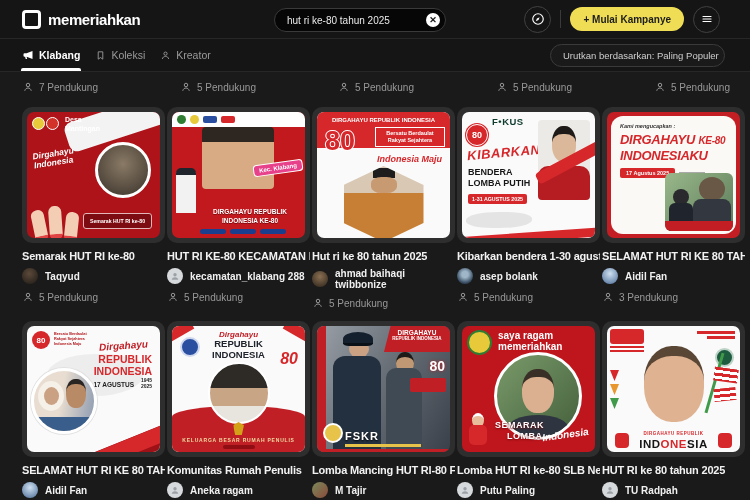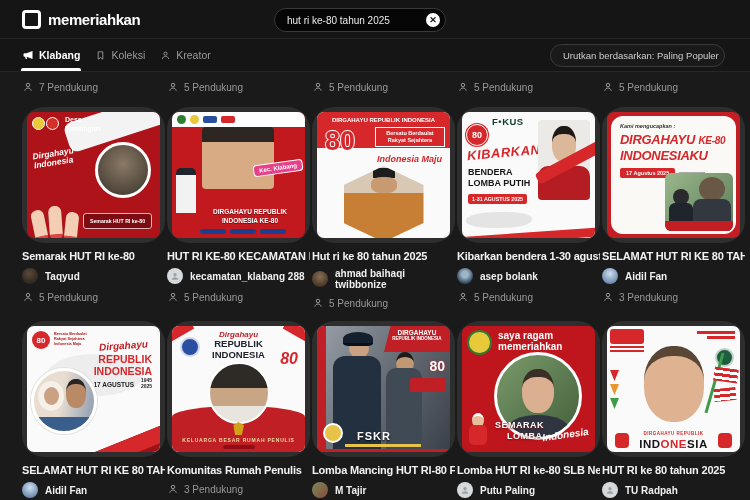--- a/index.html
+++ b/index.html
@@ -18,24 +18,24 @@
   .start-btn{height:24px;padding:0 13px;background:#EFDE55;border-radius:13px;color:#1c1c1c;font-size:10px;font-weight:bold;display:flex;align-items:center;white-space:nowrap;}
   
   .tabbar{height:32px;background:#151515;border-bottom:1px solid #272727;display:flex;align-items:center;position:relative;}
   .tab{display:flex;align-items:center;gap:5px;font-size:10.5px;color:#9a9a9a;height:32px;position:relative;margin-right:15px;cursor:pointer;}
   .tab:first-child{margin-left:22px;}
   .tab.active{color:#fff;font-weight:bold;}
   .tab.active::after{content:"";position:absolute;left:-1px;right:-1px;bottom:0;height:3px;background:#fff;border-radius:2px 2px 0 0;}
   .sortbox{position:absolute;right:25px;top:5px;width:152px;height:21px;border:1px solid #3a3a3a;border-radius:12px;display:flex;align-items:center;justify-content:space-between;color:#cfcfcf;font-size:9.5px;padding:0 9px 0 12px;background:#1a1a1a;cursor:pointer;white-space:nowrap;}
   
   .supp{display:flex;align-items:center;gap:5px;color:#989898;font-size:10px;}
-  .partial{display:grid;grid-template-columns:repeat(5,143px);gap:2px;margin:9px 0 0 22px;}
+  .partial{display:grid;grid-template-columns:repeat(5,143px);gap:15px;margin:9px 0 0 22px;}
   .grid{display:grid;grid-template-columns:repeat(5,143px);gap:12px 2px;margin:14px 0 0 22px;}
   .card{width:143px;}
-  .thumb{width:143px;height:136px;background:#2e2e2e;border-radius:22px;padding:5px;box-sizing:border-box;cursor:pointer;}
+  .thumb{width:143px;height:136px;background:#2e2e2e;border-radius:10px;padding:5px;box-sizing:border-box;cursor:pointer;}
   .art{width:100%;height:100%;border-radius:7px;position:relative;overflow:hidden;}
   .title{margin-top:7px;font-size:11px;font-weight:bold;color:#f2f2f2;white-space:nowrap;overflow:hidden;letter-spacing:-0.2px;}
   .creator{display:flex;align-items:center;gap:7px;margin-top:6px;font-size:10px;font-weight:bold;color:#f0f0f0;}
   .avatar{width:16px;height:16px;border-radius:50%;flex:none;display:flex;align-items:center;justify-content:center;overflow:hidden;}
   .card .supp{margin-top:7px;}
   .ab{position:absolute;}
   
   .av-p1{background:radial-gradient(circle at 45% 35%,#5c4a3a,#1d1915);}
   .av-p3{background:radial-gradient(circle at 50% 35%,#8a6f52,#2c2218);}
   .av-p4{background:radial-gradient(circle at 50% 40%,#9fb6c8 25%,#33475c 70%);}
@@ -59,20 +59,35 @@
 <body>
 
 <header class="topbar">
   <div class="logo">
     <span class="logo-box"></span>
     <span class="logo-text">memeriahkan</span>
   </div>
   <div class="search">
     <input value="hut ri ke-80 tahun 2025" style="">
     <span class="clear-btn">✕</span>
+  </div>
+  <div class="top-right">
+    <span class="icon-circle">
+      <svg width="14" height="14" viewBox="0 0 24 24">
+          <circle cx="12" cy="12" r="9" fill="none" stroke="currentColor" stroke-width="2"></circle>
+          <path d="M14.8 9.2l-1.9 4.7-4.7 1.9 1.9-4.7z" fill="currentColor"></path>
+        </svg>
+    </span>
+    <span class="vdiv"></span>
+    <span class="start-btn">+ Mulai Kampanye</span>
+    <span class="icon-circle">
+      <svg width="12" height="12" viewBox="0 0 24 24">
+          <path d="M4 7h16M4 12h16M4 17h16" stroke="currentColor" stroke-width="2.4" stroke-linecap="round"></path>
+        </svg>
+    </span>
   </div>
 </header>
 
 <nav class="tabbar">
   <div class="tab active">
     <svg width="12" height="12" viewBox="0 0 24 24">
         <path d="M21 4L9 8.5H5a2 2 0 0 0-2 2v3a2 2 0 0 0 2 2h1.2l1.2 4.5h2.9l-1.1-4.3L21 20z" fill="currentColor"></path>
       </svg>
     <span>Klabang</span>
   </div>
@@ -353,20 +368,29 @@
             <div>INDONESIA</div>
           </div>
       <div class="ab" style="right:7px;top:24px;color:#d6272b;font-size:16px;font-weight:bold;font-style:italic;">80</div>
       <div class="ab" style="left:50%;transform:translateX(-50%);top:36px;width:58px;height:58px;border-radius:50%;border:2px solid #fff;background:linear-gradient(180deg,#2e2a26 0 42%,#c7a585 42% 72%,#e8e4de 72% 100%);"></div>
       <div class="ab" style="left:50%;transform:translateX(-50%);top:96px;width:11px;height:13px;background:#d4a017;clip-path:polygon(50% 0,100% 25%,80% 100%,20% 100%,0 25%);"></div>
       <div class="ab" style="left:0;right:0;bottom:9px;text-align:center;color:#f0d9a0;font-size:5px;font-weight:bold;letter-spacing:0.8px;">KELUARGA BESAR RUMAH PENULIS</div>
       <div class="ab" style="left:50%;transform:translateX(-50%);bottom:3px;width:32px;height:4px;background:#8e0e13;border-radius:2px;"></div>
     </div>
       </div>
     <div class="title">Komunitas Rumah Penulis</div>
+    <div class="creator">
+        <span class="avatar av-gen">
+          <svg width="10" height="10" viewBox="0 0 24 24" fill="#9aa0a6">
+            <circle cx="12" cy="9" r="4"></circle>
+            <path d="M4 21c1-4 4-6 8-6s7 2 8 6z"></path>
+          </svg>
+        </span>
+        <span>Aneka ragam</span>
+      </div>
     <div class="supp">
         <svg width="12" height="12" viewBox="0 0 24 24">
           <circle cx="12" cy="8" r="3.5" fill="none" stroke="currentColor" stroke-width="2"></circle>
           <path d="M5.5 19.5c1-3.6 3.4-5.5 6.5-5.5s5.5 1.9 6.5 5.5" fill="none" stroke="currentColor" stroke-width="2"></path>
         </svg>
         <span>3 Pendukung</span>
       </div>
   </div>
 
   <div class="card">
@@ -378,21 +402,21 @@
       <span class="ab" style="right:36px;top:26px;width:18px;height:17px;background:#c09873;border-radius:50%;border-top:5px solid #1d1a17;"></span>
       <span class="ab" style="right:28px;top:42px;width:36px;height:84px;background:#3f4a55;border-radius:10px 10px 0 0;"></span>
       <div class="ab" style="left:0;top:0;bottom:0;width:9px;background:#c01f26;"></div>
       <div class="ab" style="right:0;top:0;width:66px;height:26px;background:#c01f26;clip-path:polygon(10% 0,100% 0,100% 100%,0 100%);text-align:center;color:#fff;padding-top:3px;box-sizing:border-box;">
         <div style="font-size:6.5px;font-weight:bold;">DIRGAHAYU</div>
         <div style="font-size:4.5px;font-weight:bold;">REPUBLIK INDONESIA</div>
       </div>
       <div class="ab" style="right:5px;top:32px;color:#fff;font-size:14px;font-weight:bold;text-shadow:0 0 3px #c01f26;">80</div>
       <span class="ab" style="right:4px;top:52px;width:36px;height:14px;background:#c01f26;border-radius:2px;"></span>
       <span class="ab" style="left:6px;bottom:9px;width:16px;height:16px;border-radius:50%;background:#e8c34a;border:2px solid #fff;"></span>
-      <div class="ab" style="left:40px;bottom:10px;color:#fff;font-size:11px;font-weight:bold;letter-spacing:1px;text-shadow:0 1px 2px #000;">FSKR</div>
+      <div class="ab" style="left:28px;bottom:10px;color:#fff;font-size:11px;font-weight:bold;letter-spacing:1px;text-shadow:0 1px 2px #000;">FSKR</div>
       <span class="ab" style="left:28px;bottom:5px;width:76px;height:3px;background:#e8c34a;"></span>
       <span class="ab" style="left:0;right:0;bottom:0;height:3px;background:#c01f26;"></span>
     </div>
       </div>
     <div class="title">Lomba Mancing HUT RI-80 FSKR</div>
     <div class="creator">
         <span class="avatar av-p8"></span>
         <span>M Tajir</span>
       </div>
     <div class="supp">

